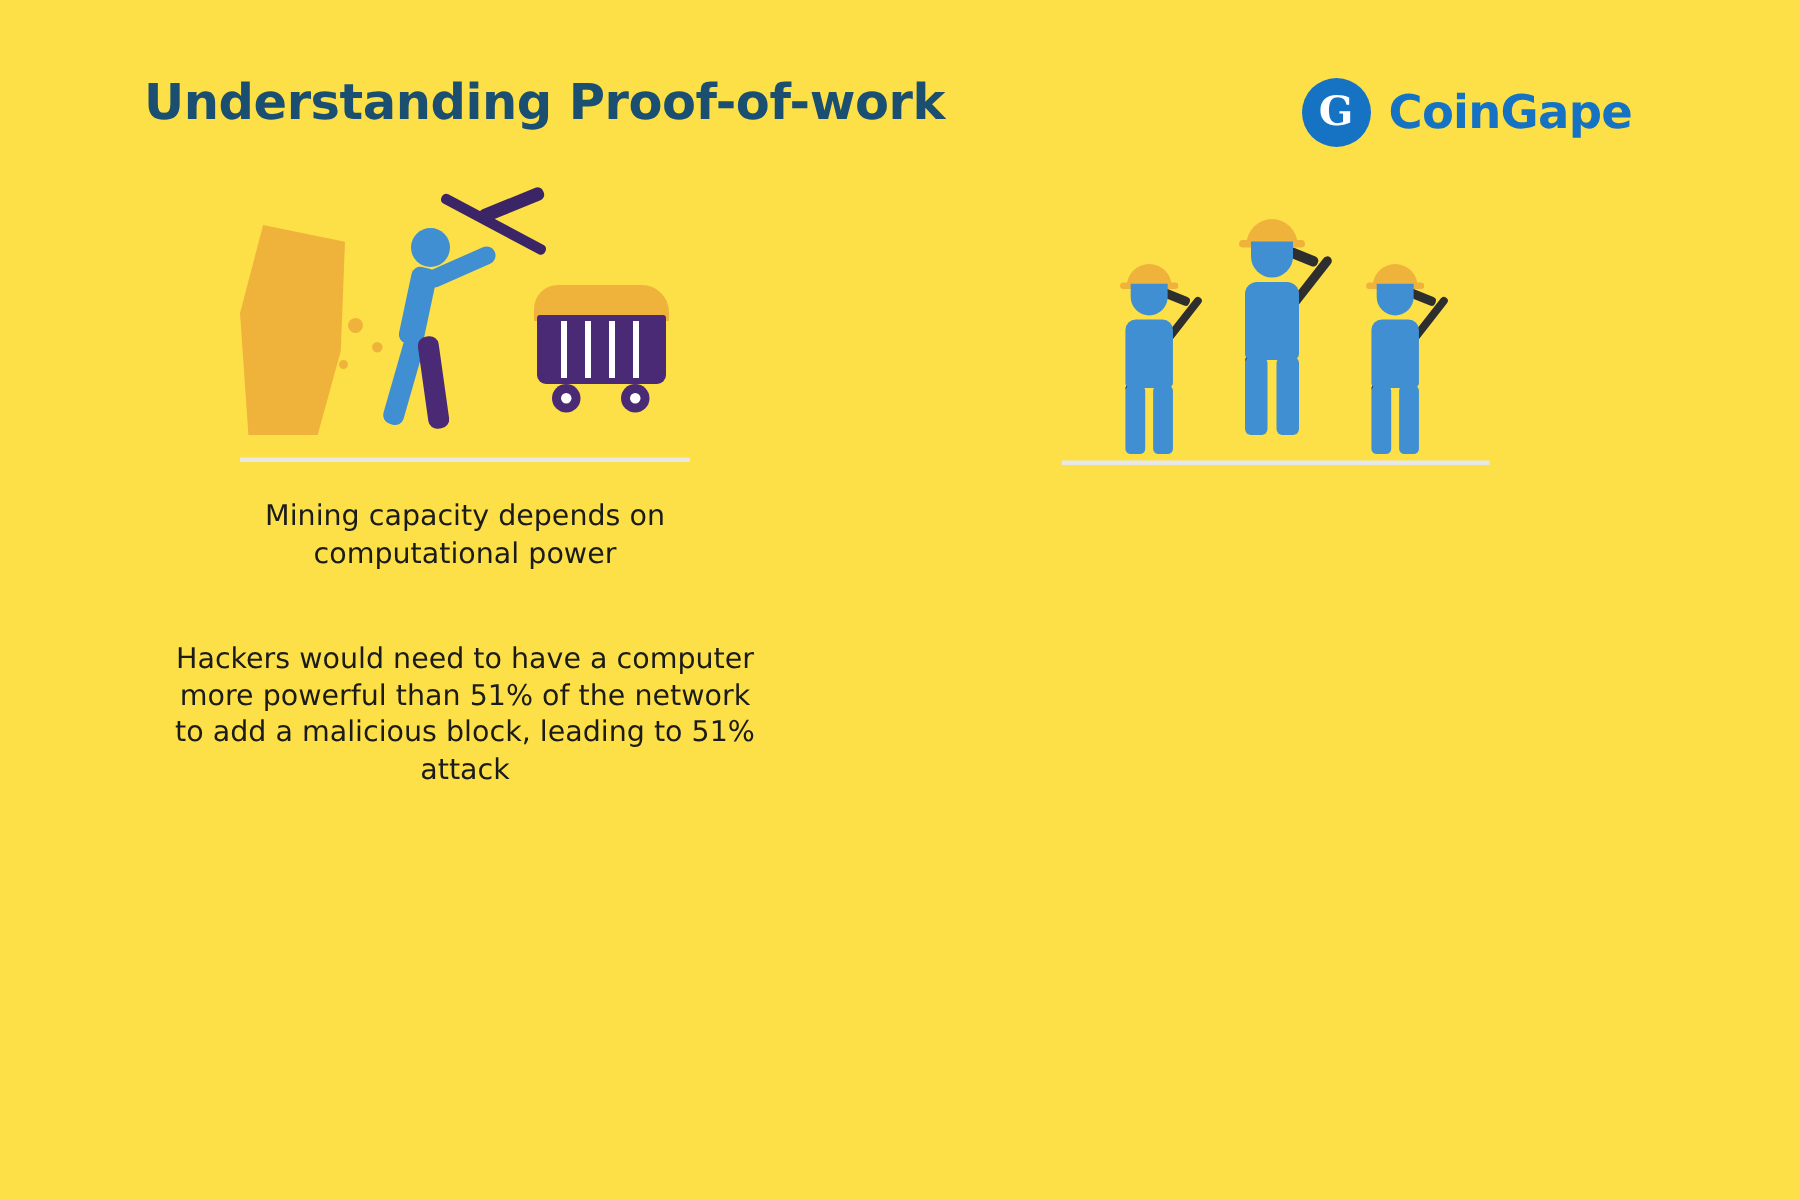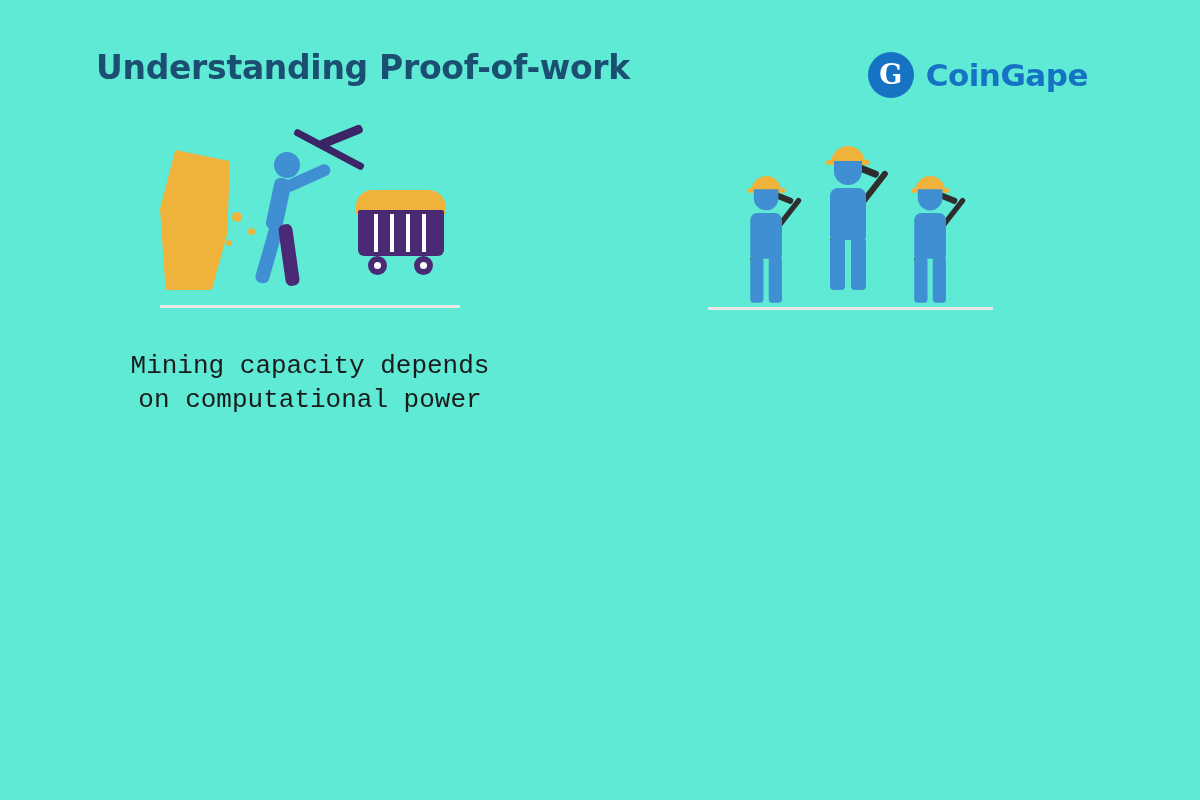--- a/index.html
+++ b/index.html
@@ -11,21 +11,21 @@
     height: 800px;
     background: #ffffff;
     font-family: "DejaVu Sans", sans-serif;
     overflow: hidden;
     position: relative;
   }
   .page {
     position: relative;
     width: 1200px;
     height: 800px;
-    background: #5eead4;
+    background: #fde047;
   }
   
   .header {
     position: absolute;
     top: 48px;
     left: 0;
     width: 1200px;
     height: 70px;
   }
   .title {
@@ -87,26 +87,25 @@
     width: 470px;
     text-align: center;
   }
   .cell .art {
     height: 180px;
     position: relative;
     margin: 0 auto;
     width: 300px;
   }
   .caption {
-    font-size: 26px;
+    font-size: 19px;
     color: #1b1b1b;
     line-height: 1.29;
-    margin-top: 30px;
+    margin-top: 12px;
     padding: 0 40px;
-    font-family: Liberation Mono, monospace;
   }
 
   #cell-1 { left: 75px;  top: 140px; }
   #cell-2 { left: 615px; top: 140px; }
   #cell-3 { left: 75px;  top: 415px; }
   #cell-4 { left: 615px; top: 460px; }
 
   
   .art1 { width: 300px; height: 165px; position: relative; }
   .rock {
@@ -459,16 +458,17 @@
         <div class="w-head"></div>
         <div class="w-torso"></div>
         <div class="w-leg-l"></div>
         <div class="w-leg-r"></div>
       </div>
       <div class="ground-2"></div>
     </div>
   </div>
 
   <div class="cell" id="cell-3">
+    <div class="caption">Hackers would need to have a computer more powerful than 51% of the network to add a malicious block, leading to 51% attack</div>
   </div>
 
 
 </div>
 
 </body></html>

